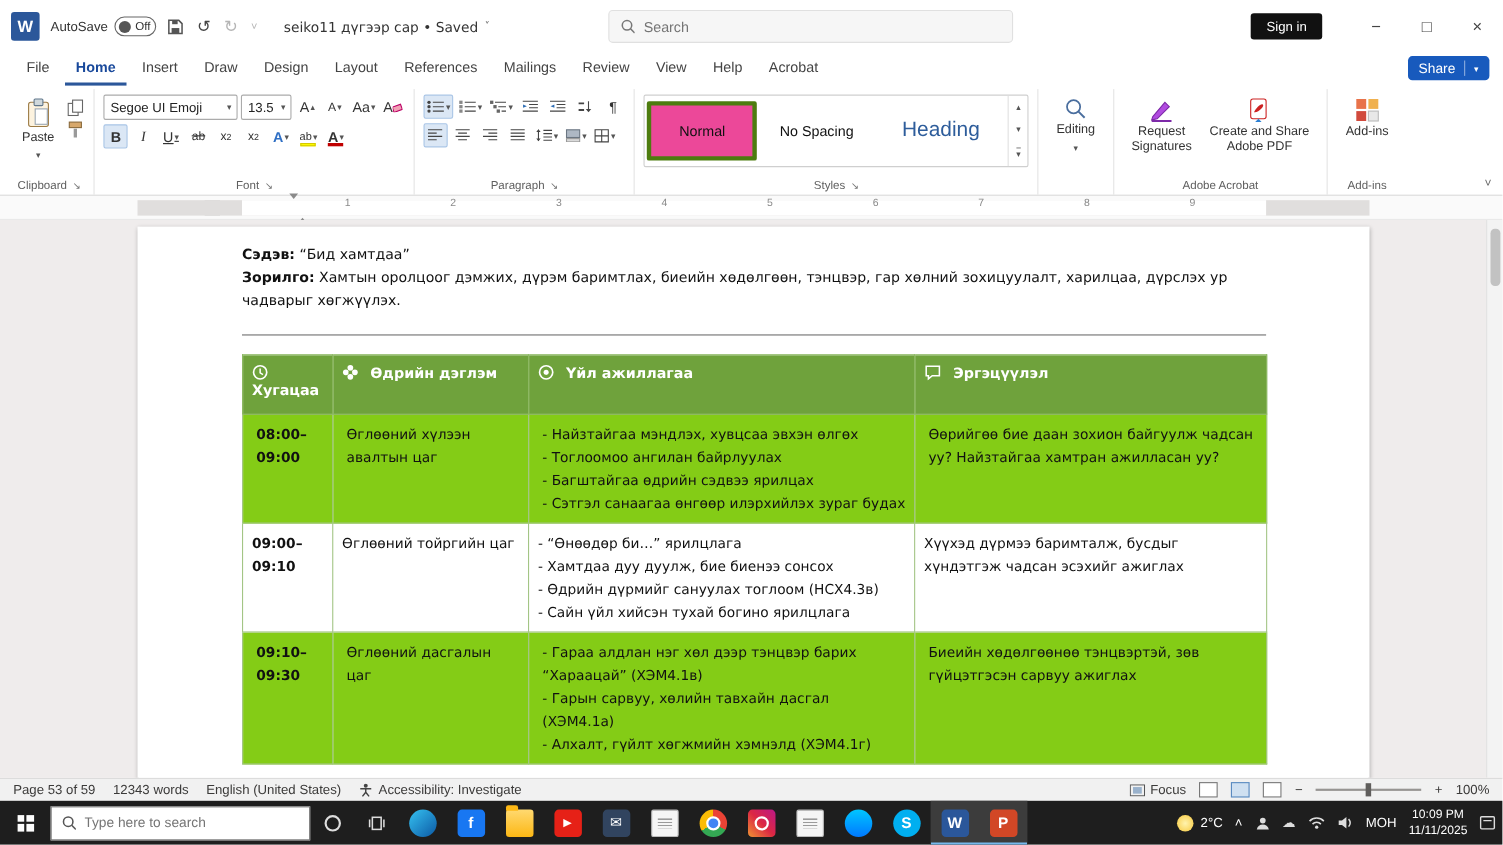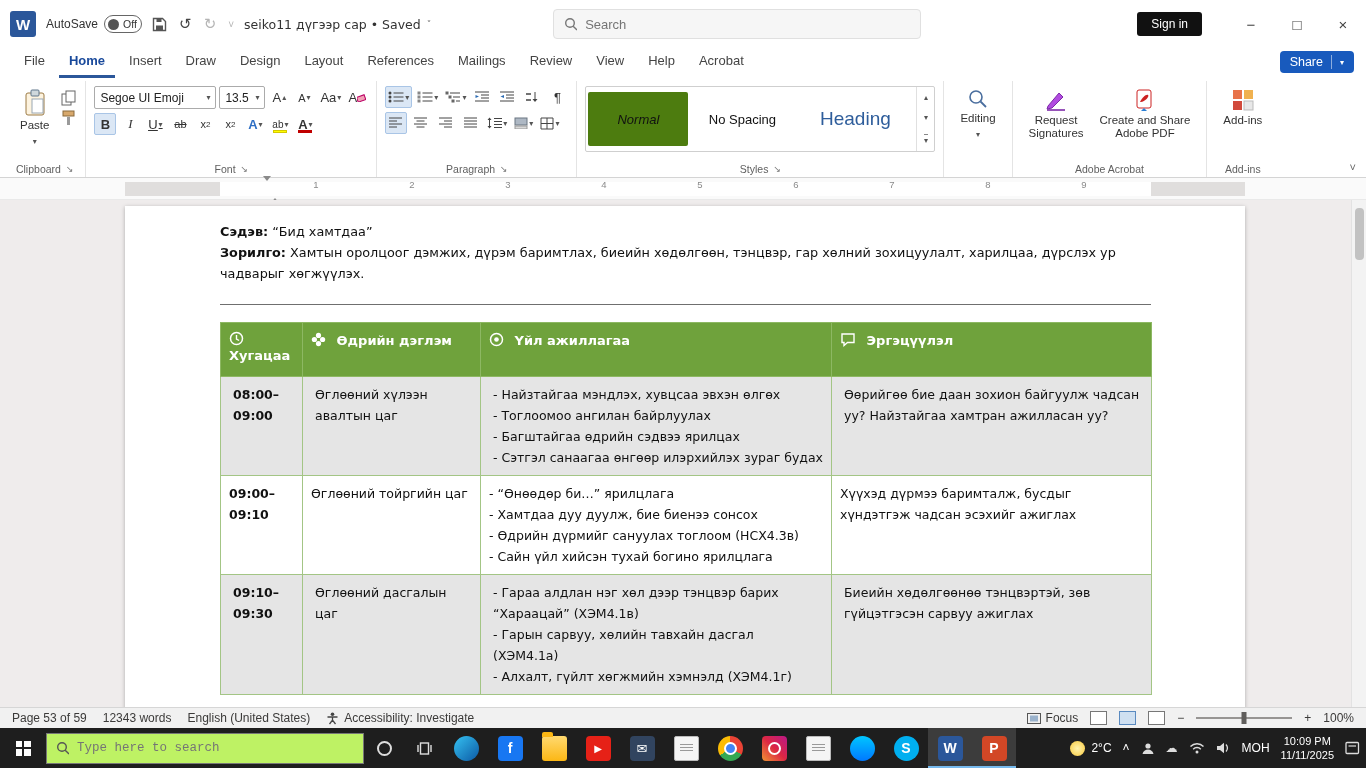--- a/index.html
+++ b/index.html
@@ -8,21 +8,21 @@
   .app { position:relative; width:1366px; height:768px; display:flex; flex-direction:column; }
 
   
   .titlebar { height:48px; background:#fff; display:flex; align-items:center; padding:0 0 0 10px; gap:10px; position:relative; flex:none; }
   .word-tile { width:26px; height:26px; background:#2b579a; border-radius:3px; color:#fff; font-weight:bold; font-size:15px; display:flex; align-items:center; justify-content:center; }
   .autosave { display:flex; align-items:center; gap:6px; font-size:12px; color:#333; }
   .toggle { width:38px; height:18px; border:1px solid #666; border-radius:9px; display:flex; align-items:center; padding:0 3px; gap:4px; font-size:10.5px; color:#333; background:#fff; }
   .toggle .knob { width:11px; height:11px; border-radius:50%; background:#555; }
   .qat { display:flex; align-items:center; gap:12px; font-size:15px; color:#444; }
   .qat .disabled { color:#b5b5b5; }
-  .doc-title { display:flex; align-items:center; gap:6px; font-size:12.5px; color:#333; font-family:"DejaVu Sans","Liberation Sans",sans-serif; }
+  .doc-title { display:flex; align-items:center; gap:6px; font-size:12.5px; color:#333; margin-left:14px; font-family:"DejaVu Sans","Liberation Sans",sans-serif; }
   .tb-search { position:absolute; left:553px; top:9px; width:368px; height:30px; background:#f6f6f6; border:1px solid #e0e0e0; border-radius:4px; display:flex; align-items:center; padding:0 10px; gap:8px; }
   .tb-search input { border:none; background:transparent; outline:none; font-size:13px; color:#555; width:100%; font-family:inherit; }
   .tb-right { margin-left:auto; display:flex; align-items:center; height:48px; }
   .signin { background:#111; color:#fff; font-size:12px; padding:5px 14px; border-radius:3px; margin-right:26px; }
   .winctl { width:46px; height:48px; display:flex; align-items:center; justify-content:center; font-size:15px; color:#444; }
 
   
   .tabsrow { height:30px; display:flex; padding-left:14px; gap:4px; background:#fff; position:relative; flex:none; }
   .rtab { font-size:13px; color:#444; padding:5px 10px 7px; }
   .rtab.active { color:#19499b; font-weight:bold; box-shadow:inset 0 -3px 0 #2b579a; }
@@ -38,21 +38,21 @@
   .hrow { display:flex; align-items:center; gap:3px; margin:2px 0; }
   .combo { height:23px; border:1px solid #ababab; border-radius:2px; display:flex; align-items:center; gap:6px; padding:0 5px; font-size:12px; color:#222; background:#fff; }
   .combo .arr { font-size:8px; color:#555; }
   .tbtn { min-width:22px; height:22px; display:flex; align-items:center; justify-content:center; font-size:13px; color:#333; border-radius:2px; padding:0 2px; position:relative; }
   .tbtn.on { background:#dbe7f5; border:1px solid #a9c5e6; }
   .tbtn .mini { font-size:8px; margin-left:1px; color:#555; }
   .fontcolor-bar { position:absolute; left:4px; right:4px; bottom:2px; height:3px; background:#c00000; }
   .hl-bar { position:absolute; left:4px; right:4px; bottom:2px; height:3px; background:#ffff00; border:1px solid #d5c800; }
   .styles-box { border:1px solid #cfcfcf; border-radius:2px; display:flex; align-items:stretch; height:66px; margin-top:2px; background:#fff; }
   .style-item { width:100px; display:flex; align-items:center; justify-content:center; font-size:13px; color:#111; margin:5px 2px; border-radius:2px; }
-  .style-item.sel { border:6px solid #4d7c0f; background:#4d7c0f;font-style:italic; }
+  .style-item.sel { border:4px solid #4d7c0f; background:#ec4899; }
   .style-item.head { font-size:19px; color:#2e5d9b; width:118px; }
   .gal-arrows { width:18px; border-left:1px solid #e0e0e0; display:flex; flex-direction:column; align-items:center; justify-content:space-around; font-size:8px; color:#555; }
   .ribbon-collapse { position:absolute; right:10px; bottom:4px; font-size:11px; color:#666; }
   svg.ic { display:block; }
 
   
   .rulerrow { height:22px; background:#fafafa; position:relative; border-bottom:1px solid #e9e9e9; flex:none; }
   .ruler-strip { position:absolute; left:125px; width:1120px; top:4px; height:14px; background:#e0dedd; }
   .ruler-white { position:absolute; left:95px; width:931px; top:0; height:14px; background:#fff; }
   .ruler-num { position:absolute; top:1px; transform:translateX(-50%); font-size:9.5px; color:#8a8a8a; }
@@ -64,42 +64,42 @@
   
   .docarea { height:507px; background:#efecec; position:relative; overflow:hidden; flex:none; }
   .page { position:absolute; left:125px; top:6px; width:1120px; height:620px; background:#fff; box-shadow:0 1px 4px rgba(0,0,0,.28); padding:15px 94px 0 95px; font-family:"DejaVu Sans","Liberation Sans",sans-serif; }
   .doc-h { display:flex; align-items:center; gap:7px; font-weight:bold; font-size:14px; color:#111; margin-bottom:14px; }
   .doc-meta { font-size:12.8px; line-height:21px; color:#111; }
   .doc-meta b { font-weight:bold; }
   .doc-hr { border:none; border-top:1px solid #6f6f6f; margin:20px 0 17px; }
   table.sched { width:100%; border-collapse:collapse; table-layout:fixed; font-size:12.5px; color:#111; }
   .sched th { background:#6fa23c; color:#fff; text-align:left; vertical-align:top; padding:8px 8px 10px; border:1px solid #8db863; font-weight:bold; font-size:13px; line-height:20px; }
   .sched td { vertical-align:top; padding:7px 8px; border:1px solid #a3c585; line-height:21px; }
-  .sched tr.alt td { background:#e5e5e5;padding-left:12px; }
+  .sched tr.alt td { background:#84cc16;padding-left:12px; }
   .sched td.time { font-weight:bold; }
   .sched .act { line-height:21px; }
   .thico { display:inline-block; vertical-align:-2px; margin-right:6px; }
   .scrollbar { position:absolute; right:0; top:0; bottom:0; width:15px; background:#f3f3f3; border-left:1px solid #e2e2e2; }
   .sb-thumb { position:absolute; left:3px; top:8px; width:9px; height:52px; background:#c2c2c2; border-radius:4px; }
 
   
   .statusbar { height:21px; background:#f1f1f1; border-top:1px solid #d6d6d6; display:flex; align-items:center; font-size:12px; color:#3b3a39; padding:0 12px; gap:16px; flex:none; }
   .sb-item { display:flex; align-items:center; gap:5px; }
   .sb-right { margin-left:auto; display:flex; align-items:center; gap:12px; }
   .vicon { width:17px; height:14px; border:1px solid #777; background:#fff; position:relative; }
   .vicon.sel { background:#cfe0f1; border-color:#5a8ac0; }
   .ztrack { width:96px; height:2px; background:#979593; position:relative; }
   .zthumb { position:absolute; left:50%; top:-5px; width:5px; height:12px; background:#605e5c; transform:translateX(-50%); }
 
   
   .taskbar { height:40px; background:#1e1e1e; display:flex; align-items:center; flex:none; color:#fff; }
   .startbtn { width:46px; height:40px; display:flex; align-items:center; justify-content:center; }
   .winlogo { width:15px; height:15px; display:grid; grid-template-columns:1fr 1fr; grid-template-rows:1fr 1fr; gap:2px; }
   .winlogo span { background:#fdfdfd; }
-  .tsearch { width:318px; height:31px; background:#bef264; border:1px solid #777; display:flex; align-items:center; gap:8px; padding:0 9px; color:#444;font-family:Liberation Mono, monospace; }
+  .tsearch { width:236px; height:31px; background:#ffffff; border:1px solid #777; display:flex; align-items:center; gap:8px; padding:0 9px; color:#444; }
   .tsearch input { border:none; outline:none; font-size:12.5px; color:#555; width:100%; background:transparent; font-family:inherit; }
   .tk-icon-btn { width:40px; height:40px; display:flex; align-items:center; justify-content:center; }
   .app-slot { width:44px; height:40px; display:flex; align-items:center; justify-content:center; position:relative; }
   .app-slot.running { background:#3c3c3c; box-shadow:inset 0 -2px 0 #76b9ed; }
   .ai { width:25px; height:25px; border-radius:4px; display:flex; align-items:center; justify-content:center; font-weight:bold; font-size:14px; color:#fff; }
   .ai-edge { border-radius:50%; background:linear-gradient(135deg,#35c1f1,#0c59a4); }
   .ai-fb { background:#1877f2; }
   .ai-folder { background:linear-gradient(#ffd970,#fcb714); border-radius:3px; position:relative; }
   .ai-folder::before { content:""; position:absolute; top:-4px; left:0; width:11px; height:5px; background:#fcb714; border-radius:2px 2px 0 0; }
   .ai-yt { background:#e62117; }

